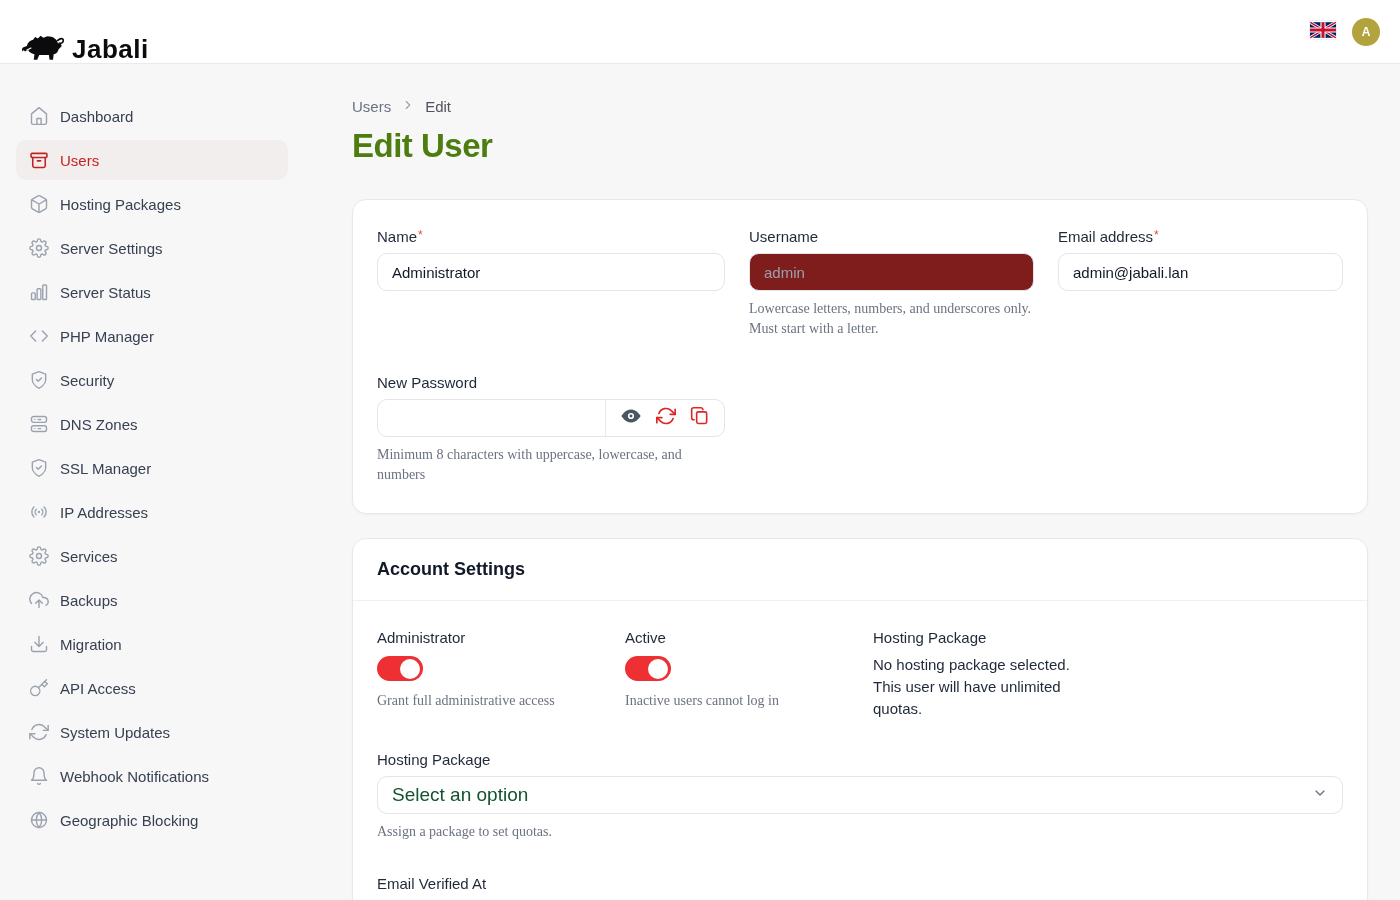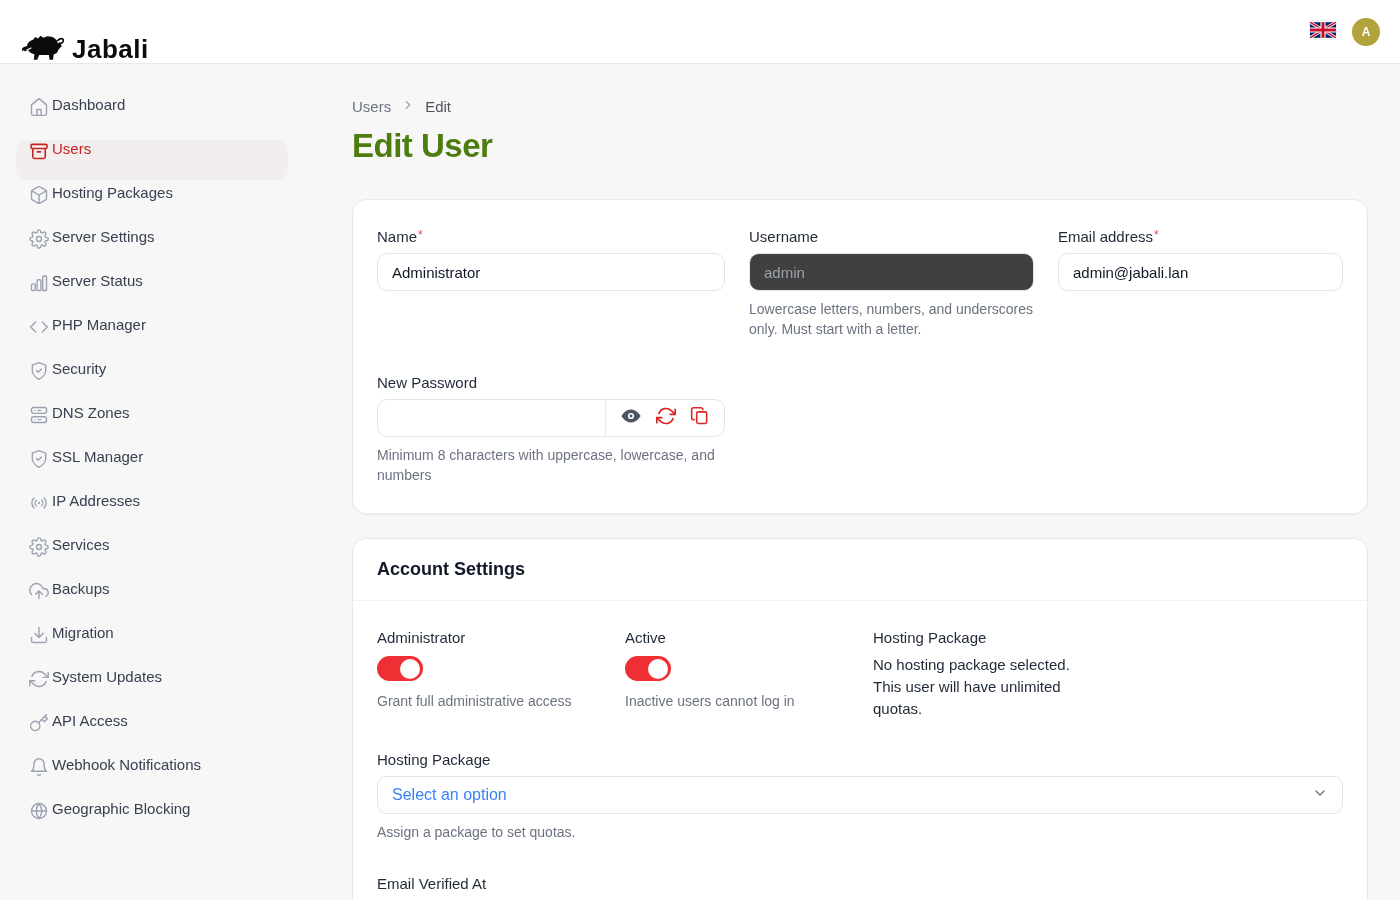--- a/index.html
+++ b/index.html
@@ -26,21 +26,21 @@
     color:#ffffff; font-size:12px; font-weight:700;
     display:flex; align-items:center; justify-content:center;
     border:none; cursor:pointer;
   }
   
   .sidebar {
     position:fixed; top:64px; left:0; width:304px; height:836px;
     padding:32px 16px 16px 16px; background:#f7f7f8; overflow:hidden;
   }
   .nav-item {
-    display:flex; align-items:flex-start; gap:2px;
+    display:flex; align-items:center; gap:10px;
     height:40px; margin-bottom:4px; padding:0 12px;
     border-radius:10px; cursor:pointer;
     font-size:15px; color:#374151;
   }
   .nav-item .nav-ico { width:22px; height:22px; display:flex; align-items:center; justify-content:center; }
   .nav-item svg { stroke:#9ca3af; }
   .nav-item.active { background:#f3eeee; color:#c42222; }
   .nav-item.active svg { stroke:#c42222; }
   
   .main { position:fixed; top:64px; left:304px; width:1096px; height:836px; padding:34px 32px 0 48px; }
@@ -60,23 +60,23 @@
   .card-body { padding:28px 24px; }
   .grid2 { display:grid; grid-template-columns:1fr 1fr 1fr; column-gap:24px; row-gap:34px; }
   .field-label { display:block; font-size:15px; color:#1f2937; margin-bottom:8px; }
   .req { color:#ef4444; font-size:12px; vertical-align:top; margin-left:1px; }
   .text-input {
     width:100%; height:38px; padding:0 14px;
     border:1px solid #e3e5e9; border-radius:10px;
     font-size:15px; color:#111827; background:#ffffff; outline:none;
     font-family:inherit;
   }
-  .text-input.muted { background:#404040; color:#9aa1ab; }
+  .text-input.muted { background:#7f1d1d; color:#9aa1ab; }
   .text-input.muted::placeholder { color:#9aa1ab; }
-  .hint { margin-top:8px; font-size:14px; color:#6b7280; line-height:1.45; }
+  .hint { margin-top:8px; font-size:14px; color:#6b7280; line-height:1.45;font-family:Liberation Serif, serif; }
   
   .pw-wrap {
     display:flex; align-items:center; height:38px;
     border:1px solid #e3e5e9; border-radius:10px; background:#ffffff;
   }
   .pw-wrap input { flex:1; border:none; outline:none; height:100%; padding:0 14px; font-size:15px; border-radius:10px 0 0 10px; font-family:inherit; }
   .pw-actions { display:flex; align-items:center; gap:14px; padding:0 14px; border-left:1px solid #e9eaee; height:100%; }
   .icon-btn { border:none; background:none; padding:0; cursor:pointer; display:flex; align-items:center; }
   
   .acct-row { display:grid; grid-template-columns:248px 248px 1fr; }
@@ -88,21 +88,21 @@
     position:absolute; top:2.5px; right:3px; width:20px; height:20px;
     border-radius:50%; background:#ffffff;
   }
   .pkg-text { font-size:15px; color:#1f2937; line-height:1.45; max-width:218px; margin-top:6px; }
   .block-gap { margin-top:32px; }
   .select {
     display:flex; align-items:center; justify-content:space-between;
     width:100%; height:38px; padding:0 14px;
     border:1px solid #e3e5e9; border-radius:10px; background:#ffffff; cursor:pointer;
   }
-  .select .placeholder { font-size:16px; color:#3b82f6; }
+  .select .placeholder { font-size:19px; color:#14532d; }
 </style>
 </head>
 <body>
 
 <header class="topbar">
   <div class="brand">
     <span>
       <svg width="44" height="34" viewBox="0 0 64 46" fill="#0b0b0d">
         <path d="M4 28c-2-2-1-5 1-6l5-2c1-5 5-8 9-9l3-4 4 2 4-4 4 3 6-2c8 0 14 4 15 10l4 1c2 1 2 4 0 5l-3 3c-1 4-3 6-7 7l-1 8h-5l-1-7H28l-3 7h-5l1-8c-5-1-8-3-9-6l-5 2-3-5 4-1z"></path>
         <path d="M55 12c4-4 8-3 8 0 0 3-3 5-6 4" fill="none" stroke="#0b0b0d" stroke-width="2.4" stroke-linecap="round"></path>
@@ -258,34 +258,34 @@
           <path d="m7 10 5 5 5-5M12 3v12"></path>
         </svg>
     </span>
     <span>Migration</span>
   </div>
 
 
   <div class="nav-item">
     <span class="nav-ico">
       <svg width="20" height="20" viewBox="0 0 24 24" fill="none" stroke-width="1.7" stroke-linecap="round" stroke-linejoin="round">
+          <path d="m21 2-2 2m-7.61 7.61a5.5 5.5 0 1 1-7.78 7.78 5.5 5.5 0 0 1 7.78-7.78zm0 0L15.5 7.5m0 0 3 3L22 7l-3-3m-3.5 3.5L19 4"></path>
+        </svg>
+    </span>
+    <span>API Access</span>
+  </div>
+
+  <div class="nav-item">
+    <span class="nav-ico">
+      <svg width="20" height="20" viewBox="0 0 24 24" fill="none" stroke-width="1.7" stroke-linecap="round" stroke-linejoin="round">
           <path d="M23 4v6h-6M1 20v-6h6"></path>
           <path d="M3.51 9a9 9 0 0 1 14.85-3.36L23 10M1 14l4.64 4.36A9 9 0 0 0 20.49 15"></path>
         </svg>
     </span>
     <span>System Updates</span>
-  </div>
-
-  <div class="nav-item">
-    <span class="nav-ico">
-      <svg width="20" height="20" viewBox="0 0 24 24" fill="none" stroke-width="1.7" stroke-linecap="round" stroke-linejoin="round">
-          <path d="m21 2-2 2m-7.61 7.61a5.5 5.5 0 1 1-7.78 7.78 5.5 5.5 0 0 1 7.78-7.78zm0 0L15.5 7.5m0 0 3 3L22 7l-3-3m-3.5 3.5L19 4"></path>
-        </svg>
-    </span>
-    <span>API Access</span>
   </div>
 
   <div class="nav-item">
     <span class="nav-ico">
       <svg width="20" height="20" viewBox="0 0 24 24" fill="none" stroke-width="1.7" stroke-linecap="round" stroke-linejoin="round">
           <path d="M18 8A6 6 0 0 0 6 8c0 7-3 9-3 9h18s-3-2-3-9"></path>
           <path d="M13.73 21a2 2 0 0 1-3.46 0"></path>
         </svg>
     </span>
     <span>Webhook Notifications</span>

